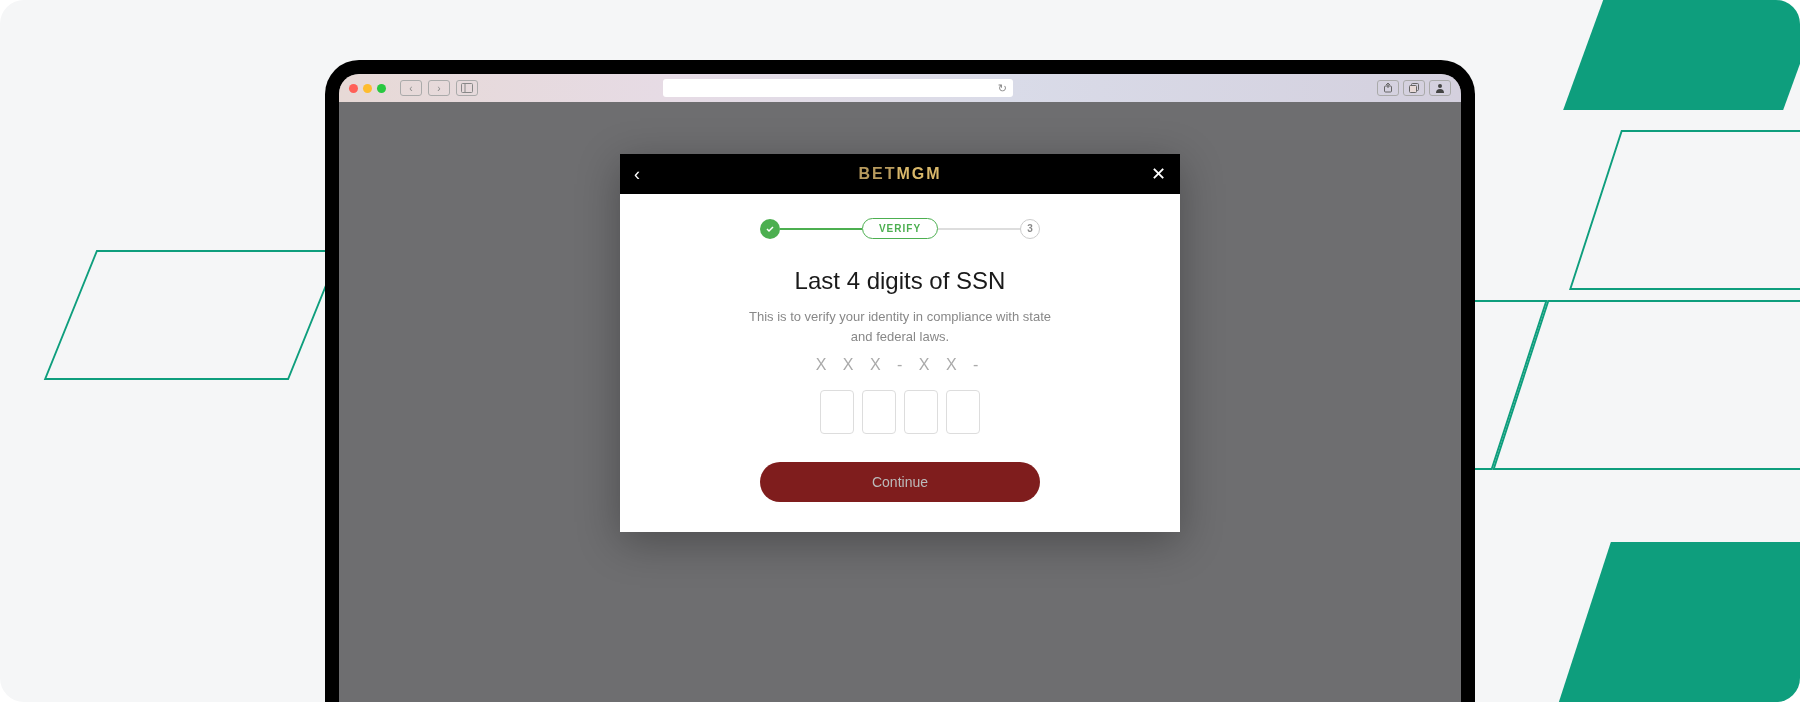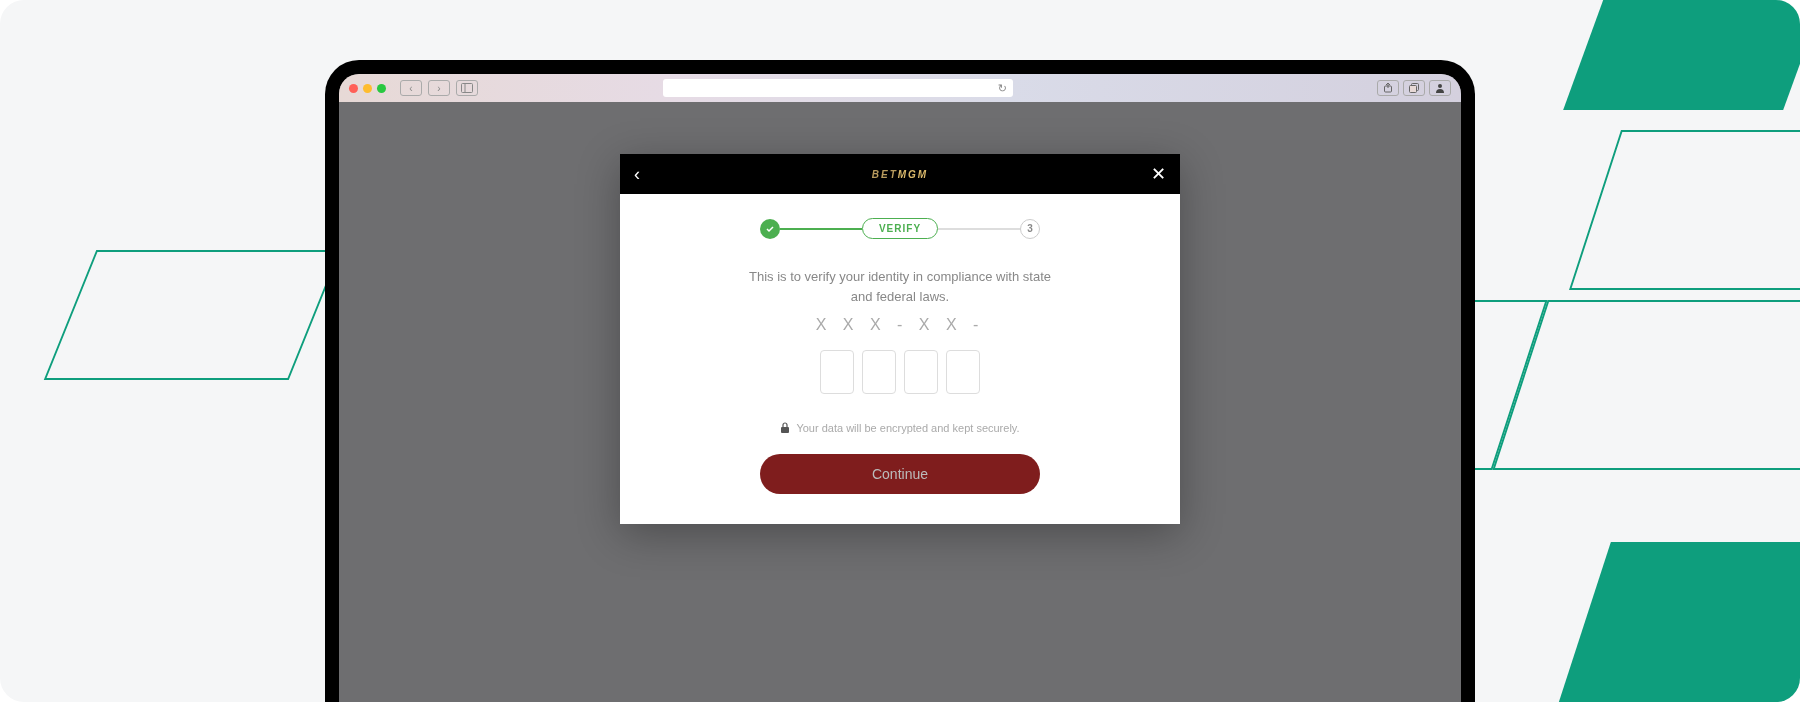--- a/index.html
+++ b/index.html
@@ -90,21 +90,21 @@
     height: 40px;
     background: #000;
     display: flex;
     align-items: center;
     justify-content: center;
     position: relative;
     color: #fff;
   }
   .modal-header .back { position: absolute; left: 14px; font-size: 18px; cursor: pointer; }
   .modal-header .close { position: absolute; right: 14px; font-size: 18px; cursor: pointer; }
-  .logo { font-size: 10px; letter-spacing: 2px; font-weight: 600; font-style: italic; }
+  .logo { font-size: 16px; letter-spacing: 2px; font-weight: 600; }
   .logo .bet { color: #b89b5e; }
   .logo .mgm { color: #d9b86a; }
 
   .modal-body { padding: 24px 40px 30px; text-align: center; }
   
   .stepper { display: flex; align-items: center; justify-content: center; margin-bottom: 28px; }
   .step-circle {
     width: 20px; height: 20px; border-radius: 50%;
     display: flex; align-items: center; justify-content:center;
     font-size: 10px; font-weight: 700;
@@ -213,39 +213,33 @@
               <svg width="10" height="10" viewBox="0 0 10 10">
                   <path d="M2 5 L4 7 L8 3" stroke="#fff" stroke-width="1.5" fill="none"></path>
                 </svg>
             </div>
             <div class="step-line line-done"></div>
             <div class="step-pill">VERIFY</div>
             <div class="step-line line-pending"></div>
             <div class="step-circle step-pending">3</div>
           </div>
 
+          <h2 class="title">Last 4 digits of SSN</h2>
           <p class="subtitle">This is to verify your identity in compliance with state and federal laws.</p>
 
           <div class="ssn-row">
             <span class="ssn-mask">X X X - X X -</span>
             <div class="digit-boxes">
               <input class="digit-box" maxlength="1" style="">
               <input class="digit-box" maxlength="1" style="">
               <input class="digit-box" maxlength="1" style="">
               <input class="digit-box" maxlength="1" style="">
             </div>
           </div>
 
-          <div class="secure-note">
-            <svg class="lock-icon" viewBox="0 0 10 12">
-              <rect x="1" y="5" width="8" height="6" rx="1" fill="#555"></rect>
-              <path d="M3 5 V3 a2 2 0 0 1 4 0 V5" fill="none" stroke="#555" stroke-width="1.2"></path>
-            </svg>
-            <span>Your data will be encrypted and kept securely.</span>
-          </div>
 
           <button class="continue-btn" disabled="">Continue</button>
         </div>
       </div>
 
     </div>
   </div>
 </div>
 
 </body></html>

